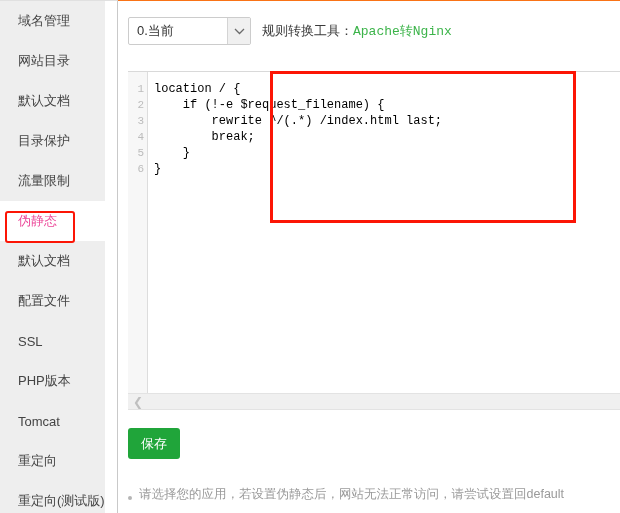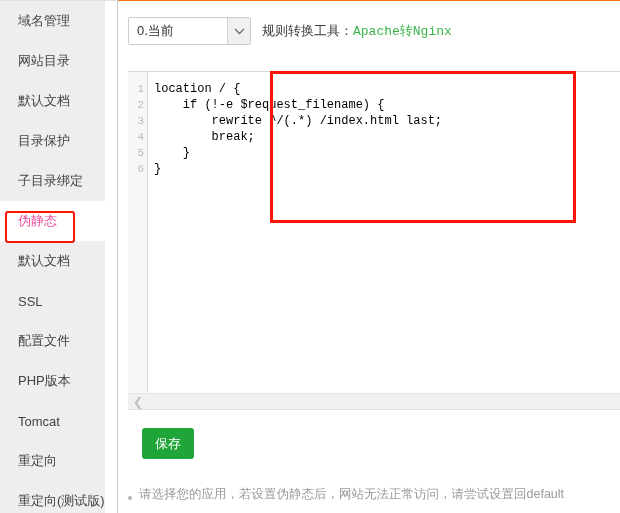--- a/index.html
+++ b/index.html
@@ -191,21 +191,21 @@
     margin-left:5px;
     color:#bfbfbf;
     font-size:12px;
     line-height:1;
     user-select:none;
   }
 
   
   .btnrow{
     position:absolute;
-    left:24px;top:427px;
+    left:10px;top:427px;
     display:flex;
   }
   .btn{
     background:#20a53a;
     color:#ffffff;
     border:none;
     border-radius:3px;
     font-size:13px;
     font-family:"Liberation Sans","DejaVu Sans",sans-serif;
     padding:0 13px;
@@ -244,33 +244,33 @@
       <div class="nav-item">
         <span>网站目录</span>
       </div>
       <div class="nav-item">
         <span>默认文档</span>
       </div>
       <div class="nav-item">
         <span>目录保护</span>
       </div>
       <div class="nav-item">
-        <span>子目录绑定</span>
+        <span>流量限制</span>
       </div>
       <div class="nav-item active">
         <span>伪静态</span>
       </div>
       <div class="nav-item">
         <span>默认文档</span>
       </div>
       <div class="nav-item">
+        <span>配置文件</span>
+      </div>
+      <div class="nav-item">
         <span>SSL</span>
-      </div>
-      <div class="nav-item">
-        <span>配置文件</span>
       </div>
       <div class="nav-item">
         <span>PHP版本</span>
       </div>
       <div class="nav-item">
         <span>Tomcat</span>
       </div>
       <div class="nav-item">
         <span>重定向</span>
       </div>

